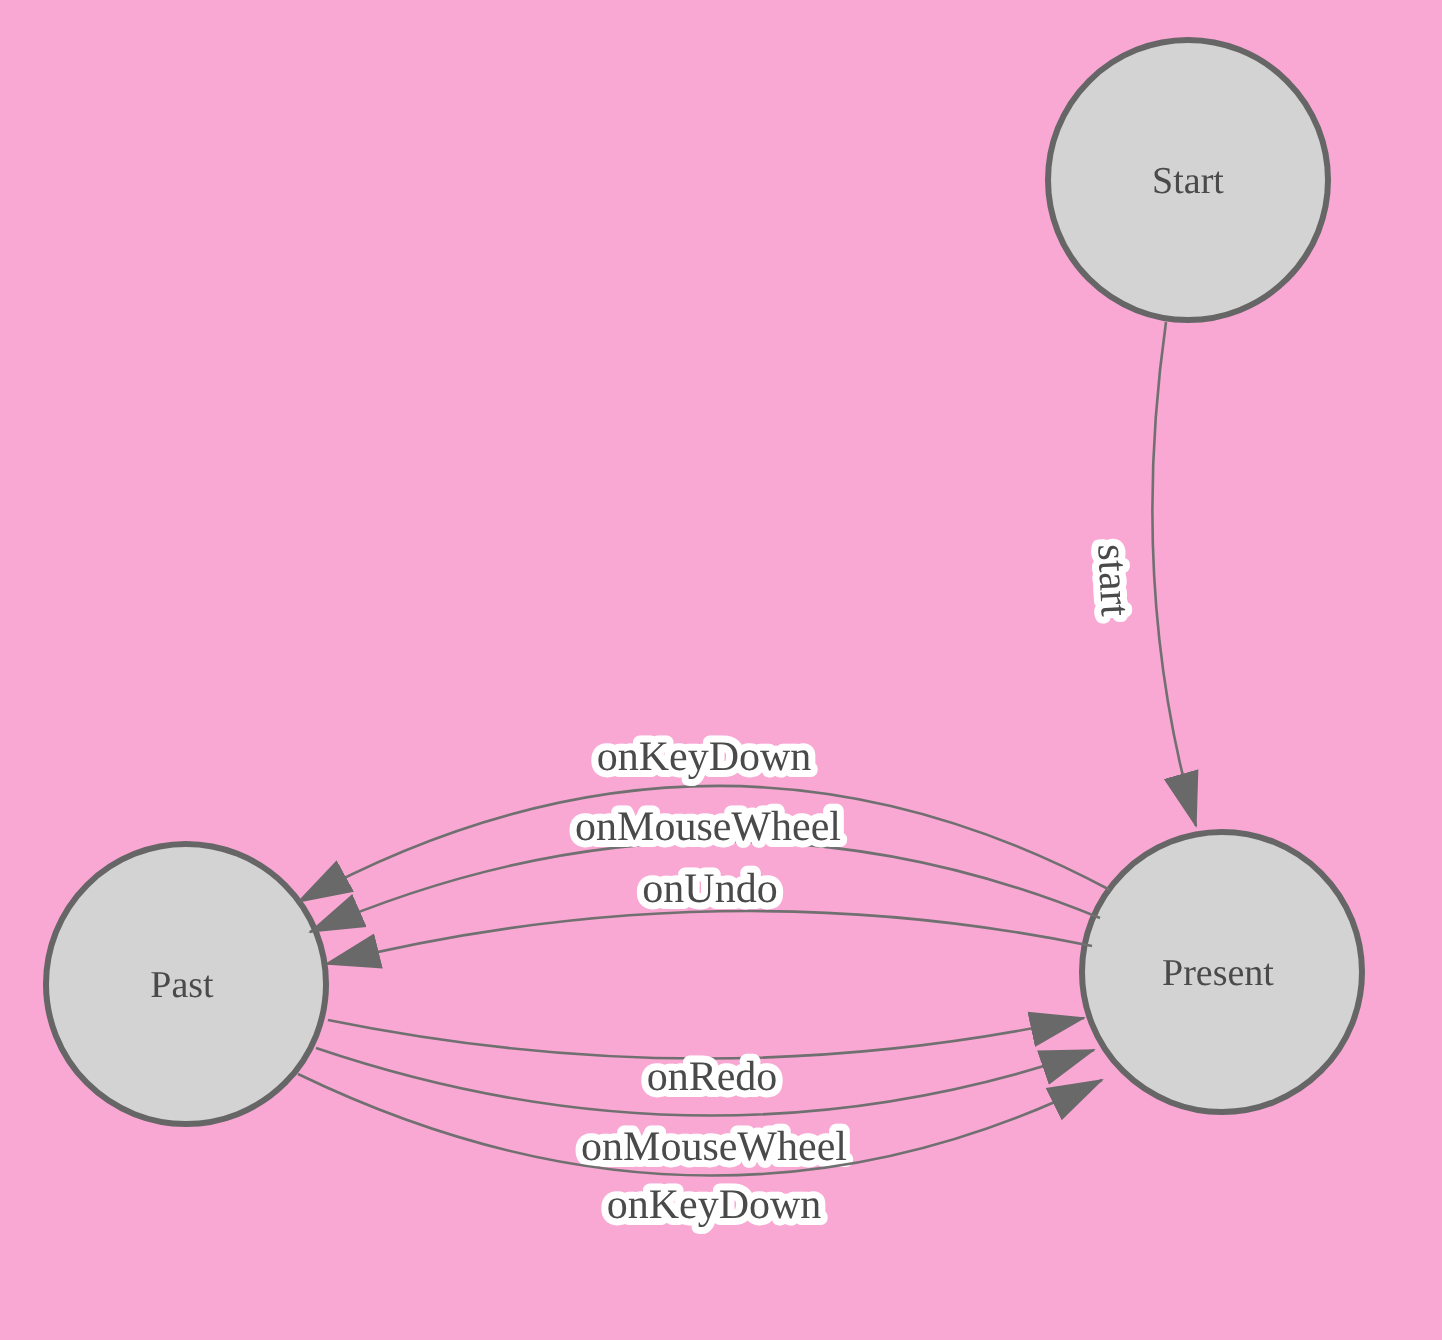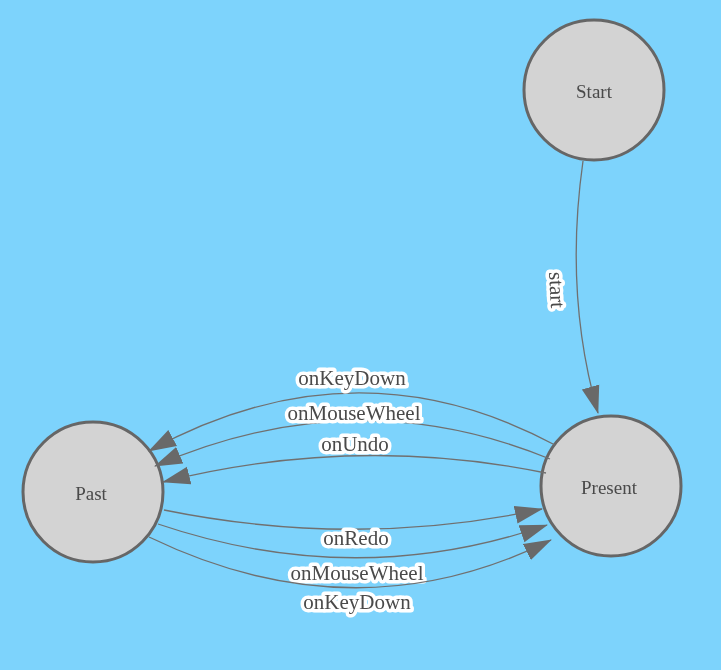--- a/index.html
+++ b/index.html
@@ -1,20 +1,20 @@
 <!DOCTYPE html>
 <html><head>
 <meta charset="utf-8">
 <style>
   html, body { margin: 0; padding: 0; background: #ffffff; }
   .canvas-wrap {
     position: relative;
     width: 721px;
     height: 670px;
-    background: #7dd3fc;
+    background: #f9a8d4;
     overflow: hidden;
   }
   svg text {
     font-family: "Liberation Serif", "DejaVu Serif", serif;
     user-select: none;
   }
   .node-circle { stroke-width: 3px; cursor: move; }
   .node-label {
     font-size: 19px;
     text-anchor: middle;

